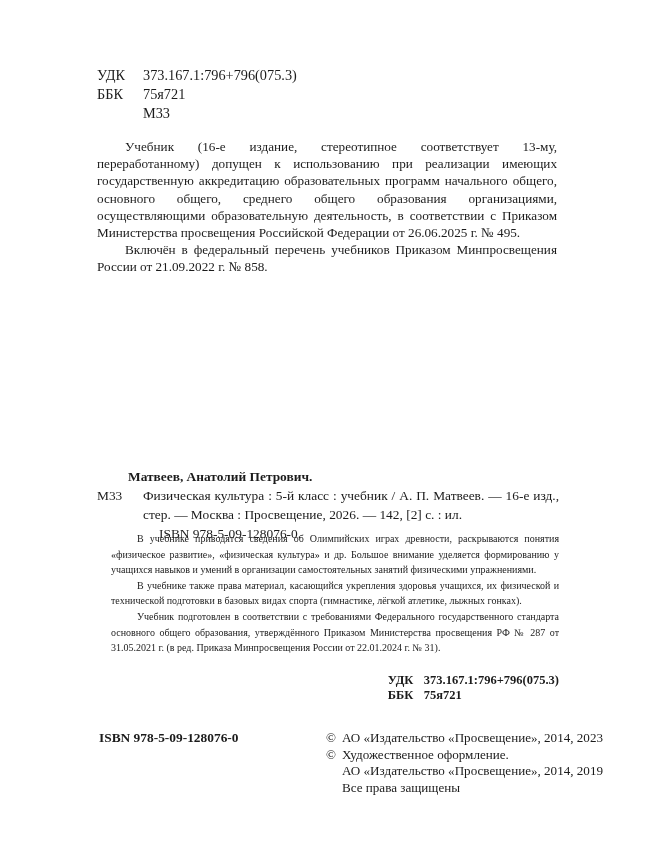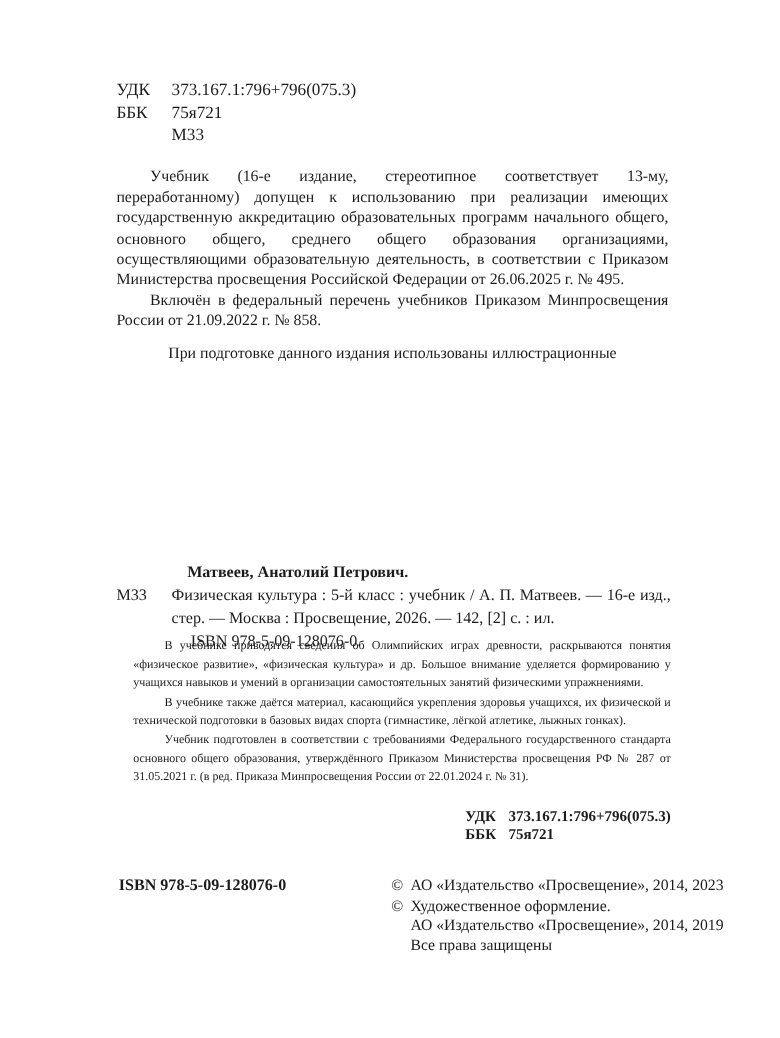--- a/index.html
+++ b/index.html
@@ -78,21 +78,21 @@
   .biblio {
     position: absolute;
     left: 97px;
     top: 468px;
     width: 462px;
     font-size: 13.4px;
     line-height: 18.4px;
   }
   .biblio-author {
     font-weight: bold;
-    margin-left: 59px;
+    margin-left: 31px;
   }
   .biblio-body {
     position: relative;
     margin-top: 1px;
   }
   .biblio-code {
     position: absolute;
     left: 0;
     top: 0;
     width: 46px;
@@ -187,35 +187,34 @@
       <span class="class-val">М33</span>
     </div>
   </div>
 
   <div class="legal">
     <p>Учебник (16-е издание, стереотипное соответствует 13-му, переработанному) допущен к использованию при реализации имеющих государственную аккредитацию образовательных программ начального общего, основного общего, среднего общего образования организациями, осуществляющими образовательную деятельность, в соответствии с Приказом Министерства просвещения Российской Федерации от 26.06.2025 г. № 495.</p>
     <p>Включён в федеральный перечень учебников Приказом Минпросвещения России от 21.09.2022 г. № 858.</p>
   </div>
 
   <div class="centered-note">
-    <p>При подготовке данного издания использованы иллюстрационные</p>
   </div>
 
   <div class="biblio">
     <div class="biblio-author">Матвеев, Анатолий Петрович.</div>
     <div class="biblio-body">
       <span class="biblio-code">М33</span>
       <div class="biblio-text">Физическая культура : 5-й класс : учебник / А. П. Матвеев. — 16-е изд., стер. — Москва : Просвещение, 2026. — 142, [2] с. : ил.</div>
     </div>
     <div class="biblio-isbn">ISBN 978-5-09-128076-0.</div>
   </div>
 
   <div class="annotation">
     <p>В учебнике приводятся сведения об Олимпийских играх древности, раскрываются понятия «физическое развитие», «физическая культура» и др. Большое внимание уделяется формированию у учащихся навыков и умений в организации самостоятельных занятий физическими упражнениями.</p>
-    <p>В учебнике также даётся материал, касающийся укрепления здоровья учащихся, их физической и технической подготовки в базовых видах спорта (гимнастике, лёгкой атлетике, лыжных гонках).</p>
+    <p>В учебнике также права материал, касающийся укрепления здоровья учащихся, их физической и технической подготовки в базовых видах спорта (гимнастике, лёгкой атлетике, лыжных гонках).</p>
     <p>Учебник подготовлен в соответствии с требованиями Федерального государственного стандарта основного общего образования, утверждённого Приказом Министерства просвещения РФ № 287 от 31.05.2021 г. (в ред. Приказа Минпросвещения России от 22.01.2024 г. № 31).</p>
   </div>
 
   <div class="class-block-bottom">
     <div class="crow">
       <span class="ckey">УДК</span>
       <span>373.167.1:796+796(075.3)</span>
     </div>
     <div class="crow">
       <span class="ckey">ББК</span>

